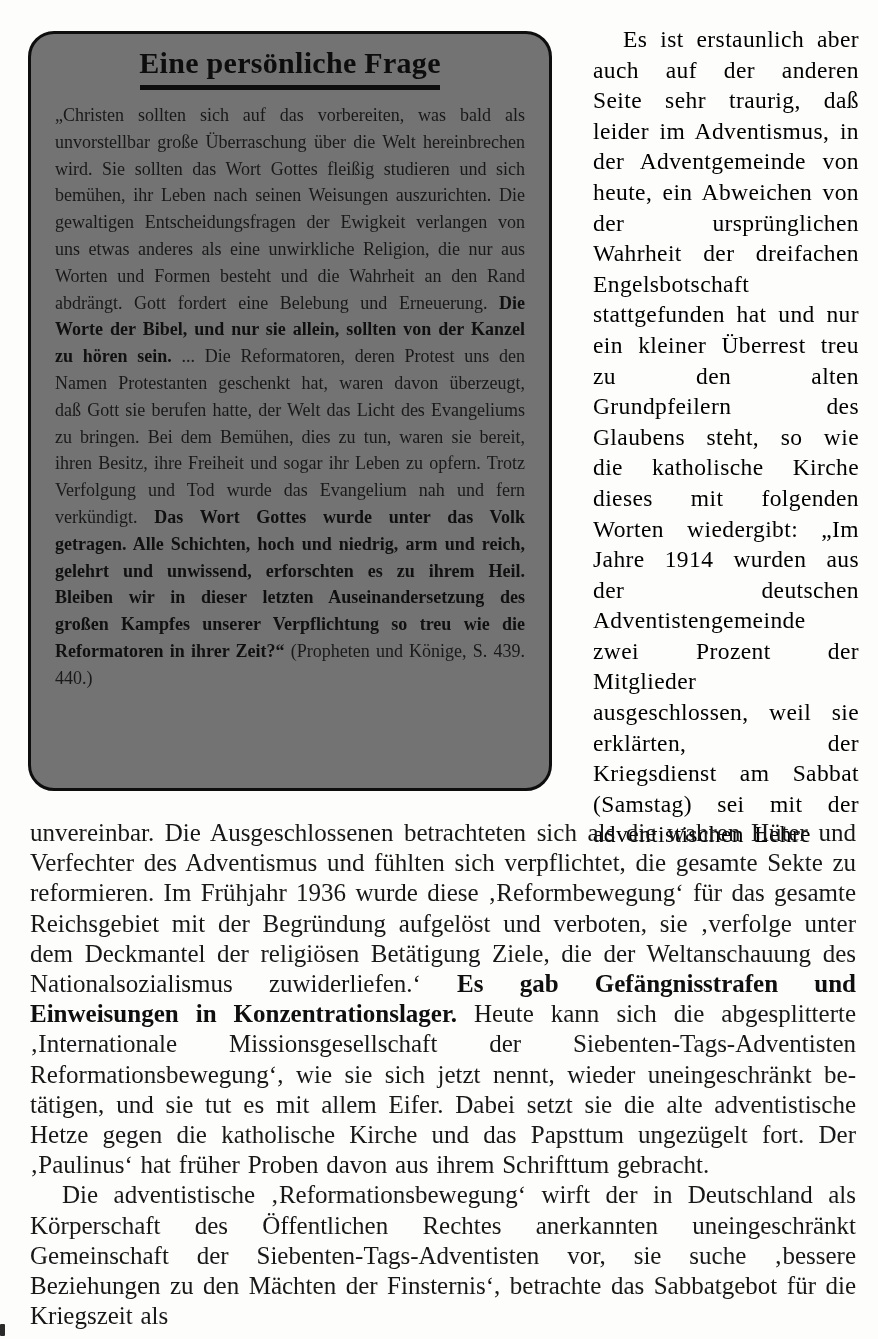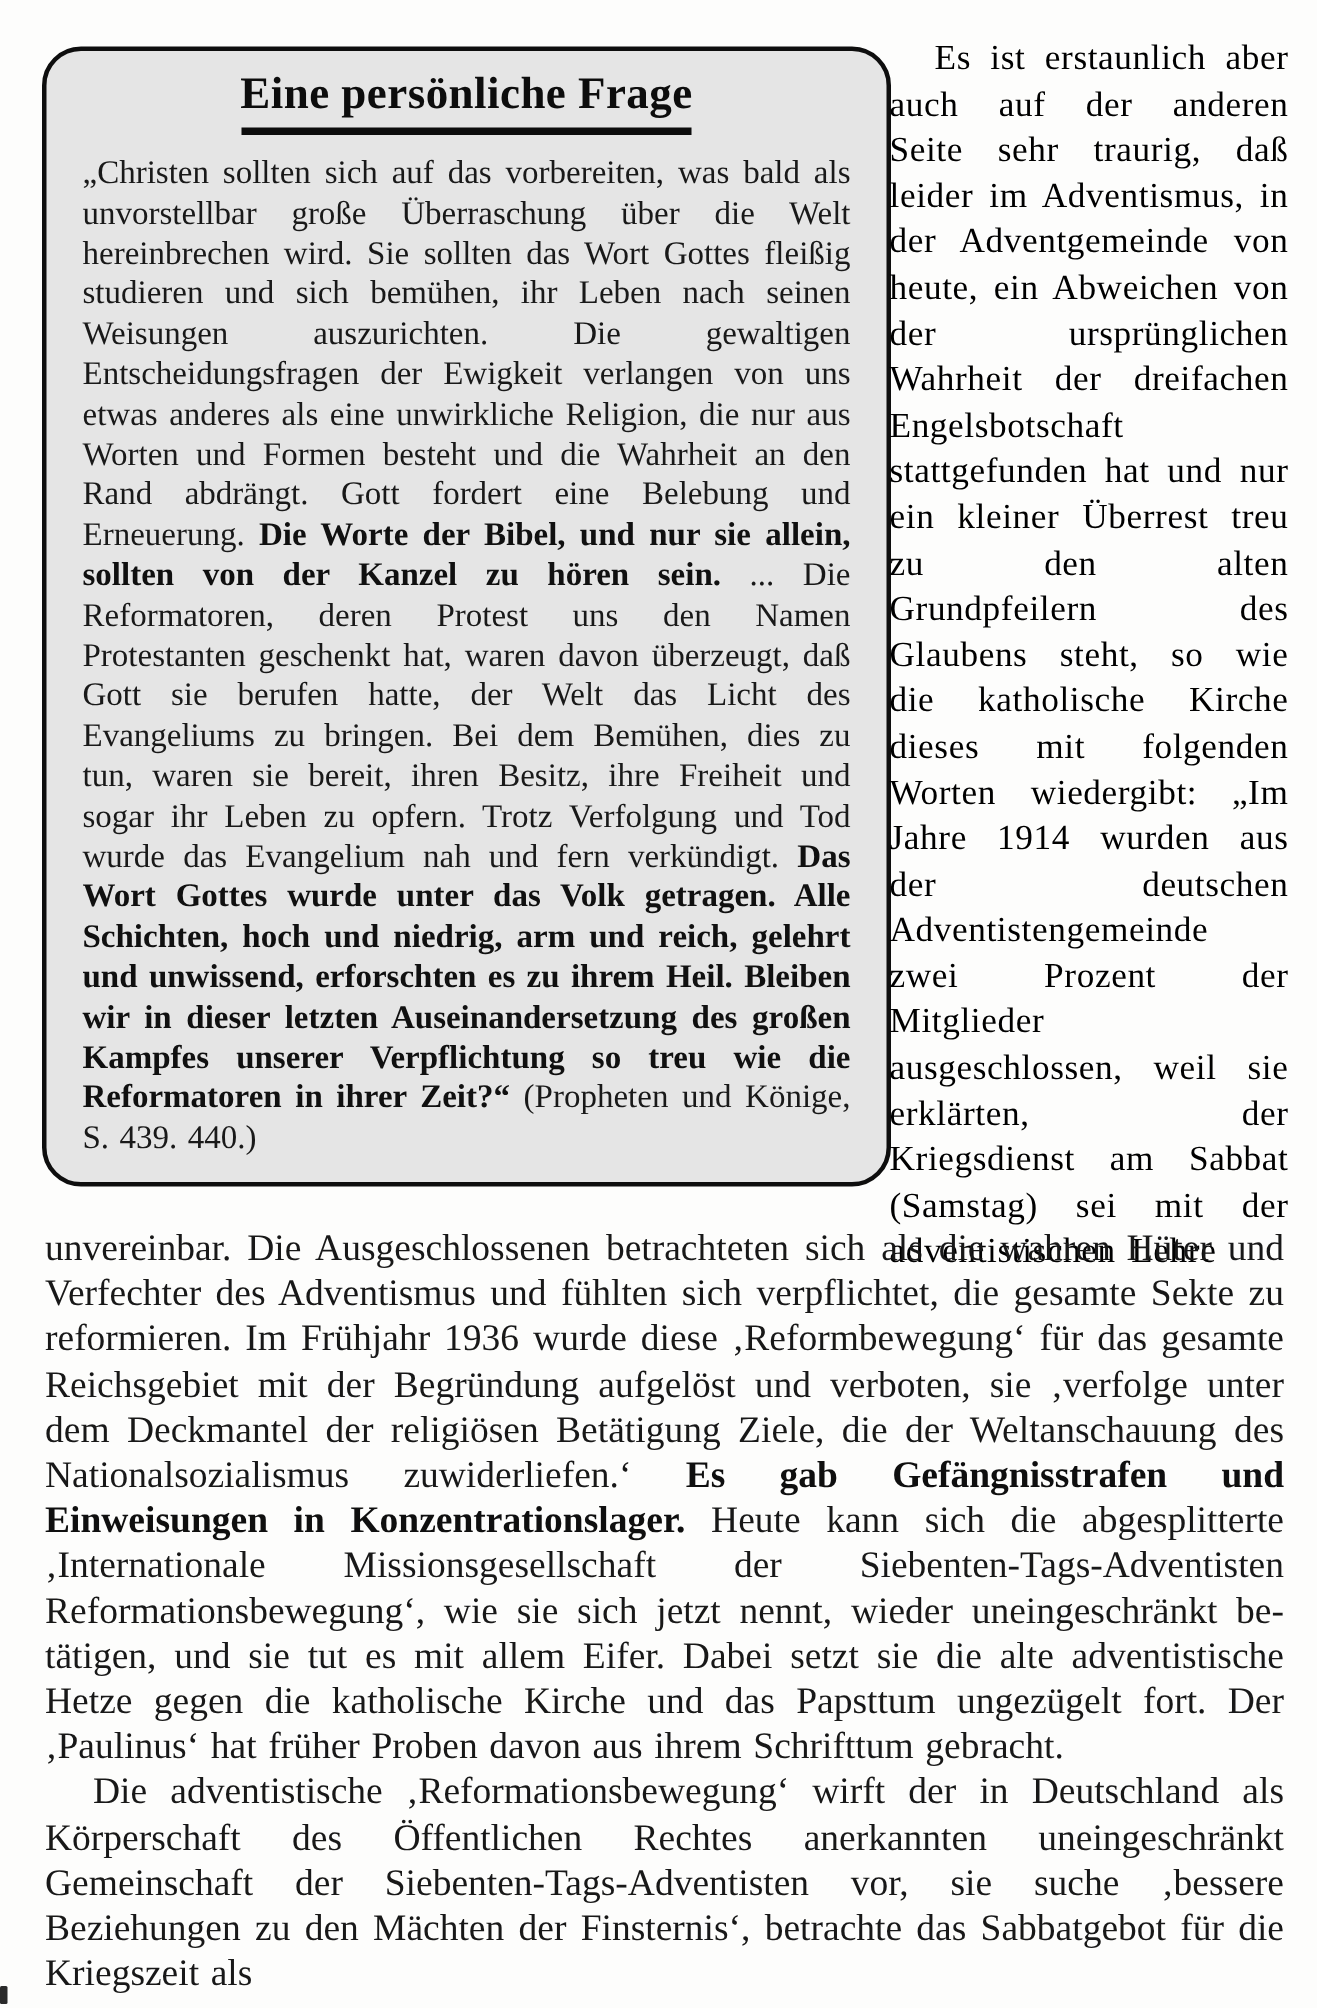--- a/index.html
+++ b/index.html
@@ -14,45 +14,45 @@
     background: #fdfdfc;
     font-family: "Liberation Serif", "DejaVu Serif", serif;
     color: #161616;
     overflow: hidden;
   }
   
   .quote-box {
     position: absolute;
     left: 28px;
     top: 31px;
-    width: 566px;
+    width: 524px;
     height: 760px;
     border: 3.5px solid #0e0e0e;
     border-radius: 26px;
     box-sizing: border-box;
     padding: 10px 24px 0 24px;
-    background: #e5e5e5;
+    background: #737373;
   }
   .quote-box h1 {
     margin: 2px 0 0 0;
     text-align: center;
     font-size: 30px;
     font-weight: bold;
     letter-spacing: 0.3px;
     color: #0d0d0d;
   }
   .title-rule {
     width: 300px;
     height: 5px;
     background: #0d0d0d;
     margin: 5px auto 12px auto;
   }
   .quote-body {
     margin: 0;
-    font-size: 22px;
+    font-size: 18px;
     line-height: 26.8px;
     text-align: justify;
     word-spacing: 1.5px;
     color: #191919;
   }
   .quote-body strong { font-weight: bold; color: #101010; }
   
   .right-col {
     position: absolute;
     left: 577px;

